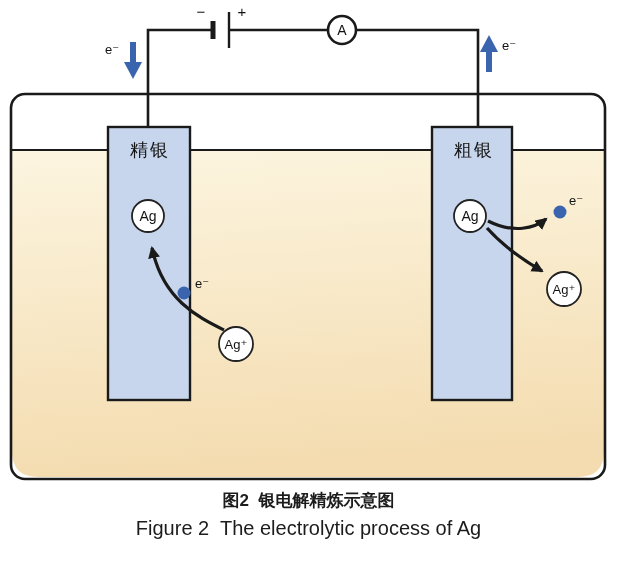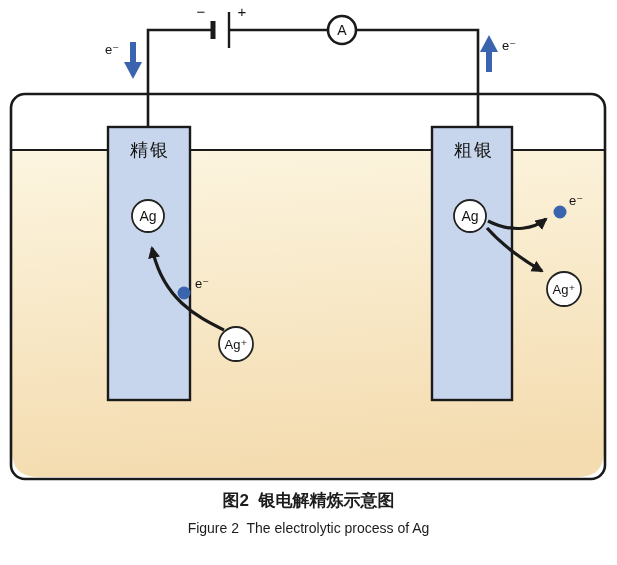--- a/index.html
+++ b/index.html
@@ -30,21 +30,21 @@
   .t13 { font-size:13px; }
   .t14 { font-size:14px; }
   .t15 { font-size:15px; }
   .sup { font-size:13px; }
   .cjk { font-size:18px; letter-spacing:2px; }
   .mid { text-anchor:middle; }
 
   
   .captions { position:absolute; left:0; top:488px; width:617px; text-align:center; }
   .cap-zh { font-size:17px; font-weight:bold; white-space:pre; color:#1c1c1c; line-height:26px; }
-  .cap-en { font-size:14px; white-space:pre; color:#1c1c1c; line-height:28px; }
+  .cap-en { font-size:20px; white-space:pre; color:#1c1c1c; line-height:28px; }
 </style>
 </head>
 <body>
 
 <div class="stage">
 
   <svg width="617" height="484" viewBox="0 0 617 484">
     <defs>
       <linearGradient id="liquid" x1="0" y1="0" x2="0.12" y2="1">
         <stop offset="0" class="stop-top"></stop>

